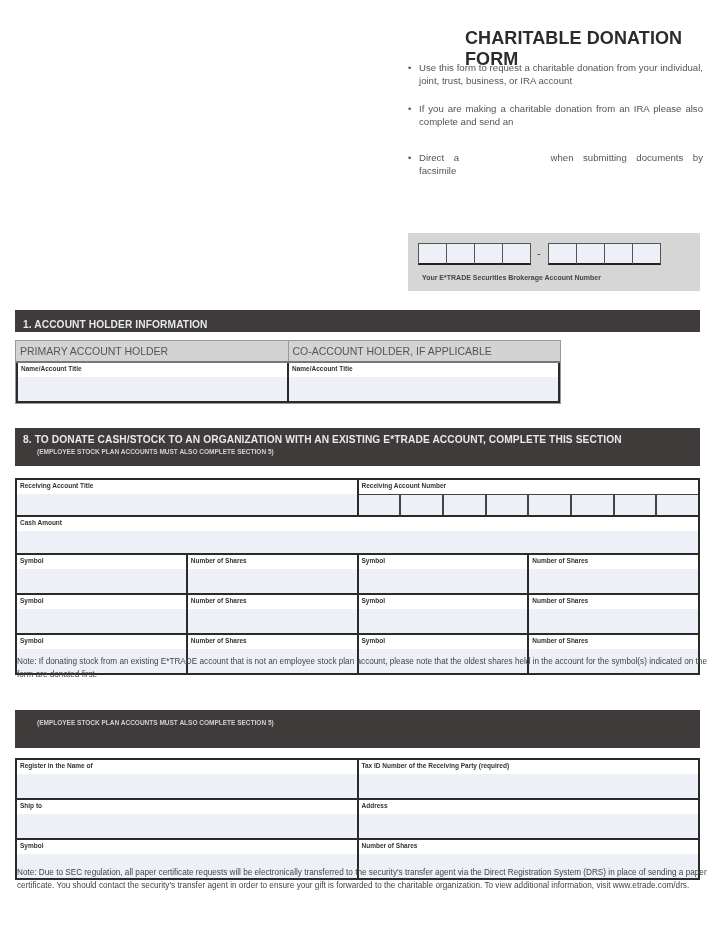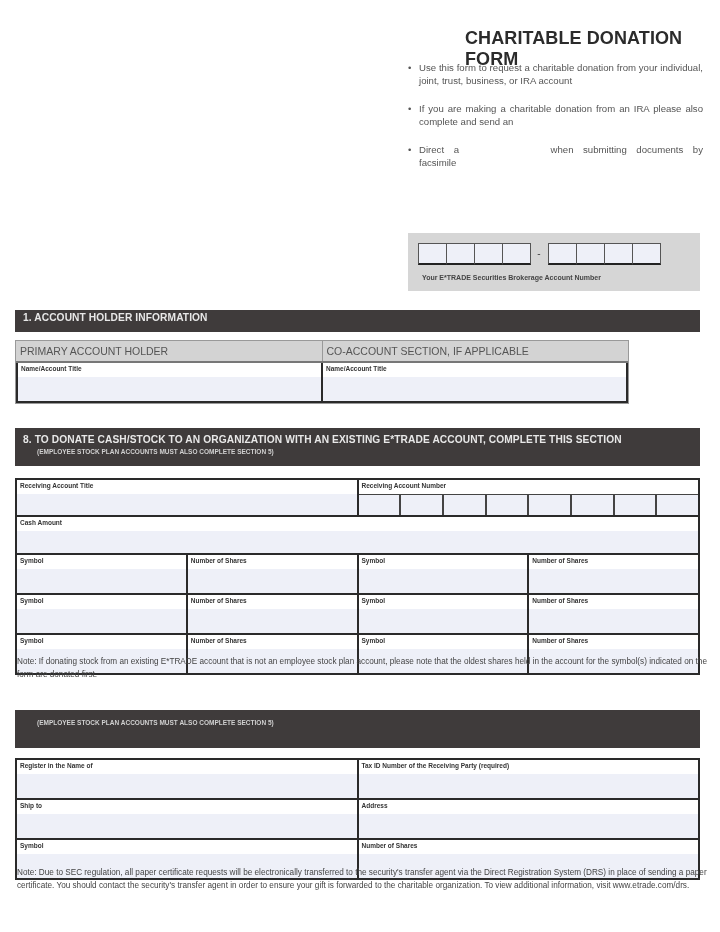--- a/index.html
+++ b/index.html
@@ -59,46 +59,46 @@
 
   .note { left: 17px; width: 690px; font-size: 8.2px; color: #444; line-height: 13px; }
 </style>
 </head>
 <body>
 
 <div class="abs form-title">CHARITABLE DONATION FORM</div>
 
 <div class="abs bullets">
   <div class="bullet"><span>Use this form to request a charitable donation from your individual, joint, trust, business, or IRA account</span></div>
-  <div class="bullet" style="margin-bottom:16px"><span>If you are making a charitable donation from an IRA please also complete and send an</span></div>
+  <div class="bullet" style="margin-bottom:24px"><span>If you are making a charitable donation from an IRA please also complete and send an</span></div>
   <div class="bullet"><span>Direct a</span><span class="gap"></span> <span>when submitting documents by facsimile</span></div>
 </div>
 
 <div class="abs acct-box">
   <div class="acct-cells">
     <input class="acct-cell" value="" style="">
     <input class="acct-cell" value="" style="">
     <input class="acct-cell" value="" style="">
     <input class="acct-cell" value="" style="">
     <span class="acct-dash">-</span>
     <input class="acct-cell" value="" style="">
     <input class="acct-cell" value="" style="">
     <input class="acct-cell" value="" style="">
     <input class="acct-cell" value="" style="">
   </div>
   <div class="acct-label">Your E*TRADE Securities Brokerage Account Number</div>
 </div>
 
-<div class="abs sec-head" style="top:310px;height:22px;padding-top:2px;">
+<div class="abs sec-head" style="top:310px;height:22px;padding-top:9px;">
   <div class="t">1.  ACCOUNT HOLDER INFORMATION</div>
 </div>
-<div class="abs" style="left:15px;top:340px;width:614px;border:1px solid #999;box-sizing:border-box;">
+<div class="abs" style="left:15px;top:340px;width:546px;border:1px solid #999;box-sizing:border-box;">
   <div class="s1-head-row">
     <div>PRIMARY ACCOUNT HOLDER</div>
-    <div>CO-ACCOUNT SECTION, IF APPLICABLE</div>
+    <div>CO-ACCOUNT HOLDER, IF APPLICABLE</div>
   </div>
   <div style="display:flex;border:2px solid #2a2a2a;border-top:none;">
     <div class="cell">
       <div class="lbl">Name/Account Title</div>
       <div class="fld" style="height:24px">
           <input class="fld-input" style="height: 24px;" value="">
         </div>
     </div>
     <div class="cell">
       <div class="lbl">Name/Account Title</div>

